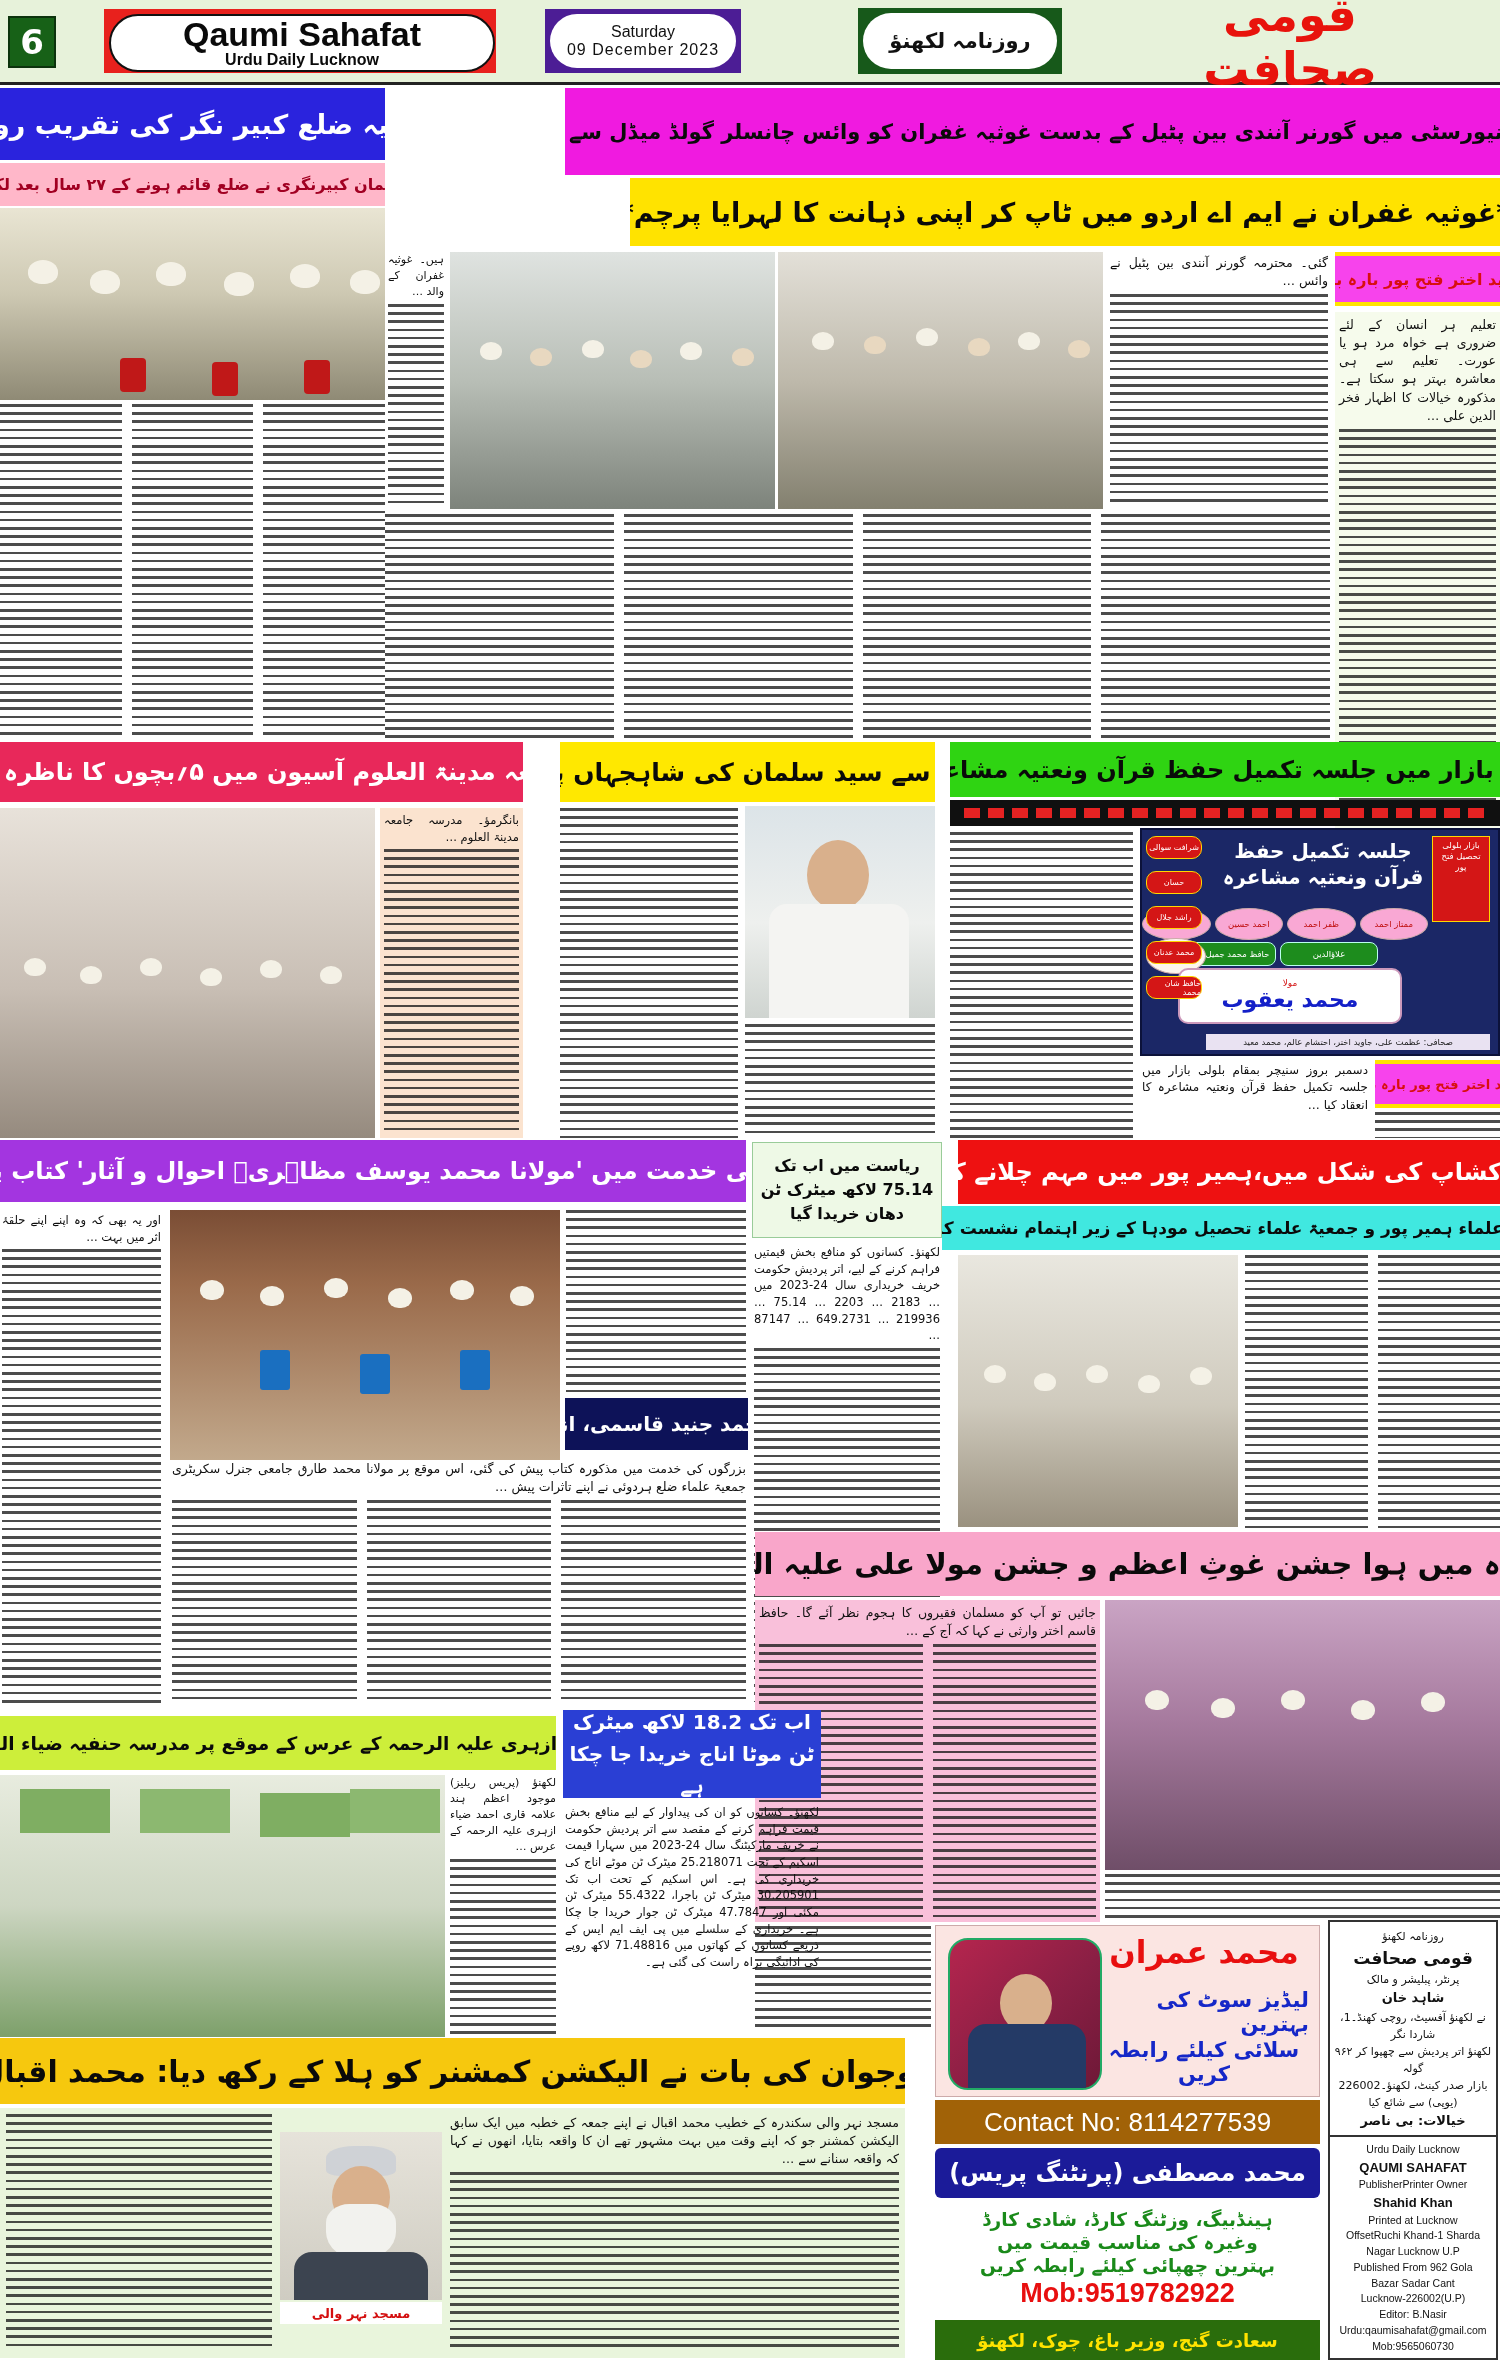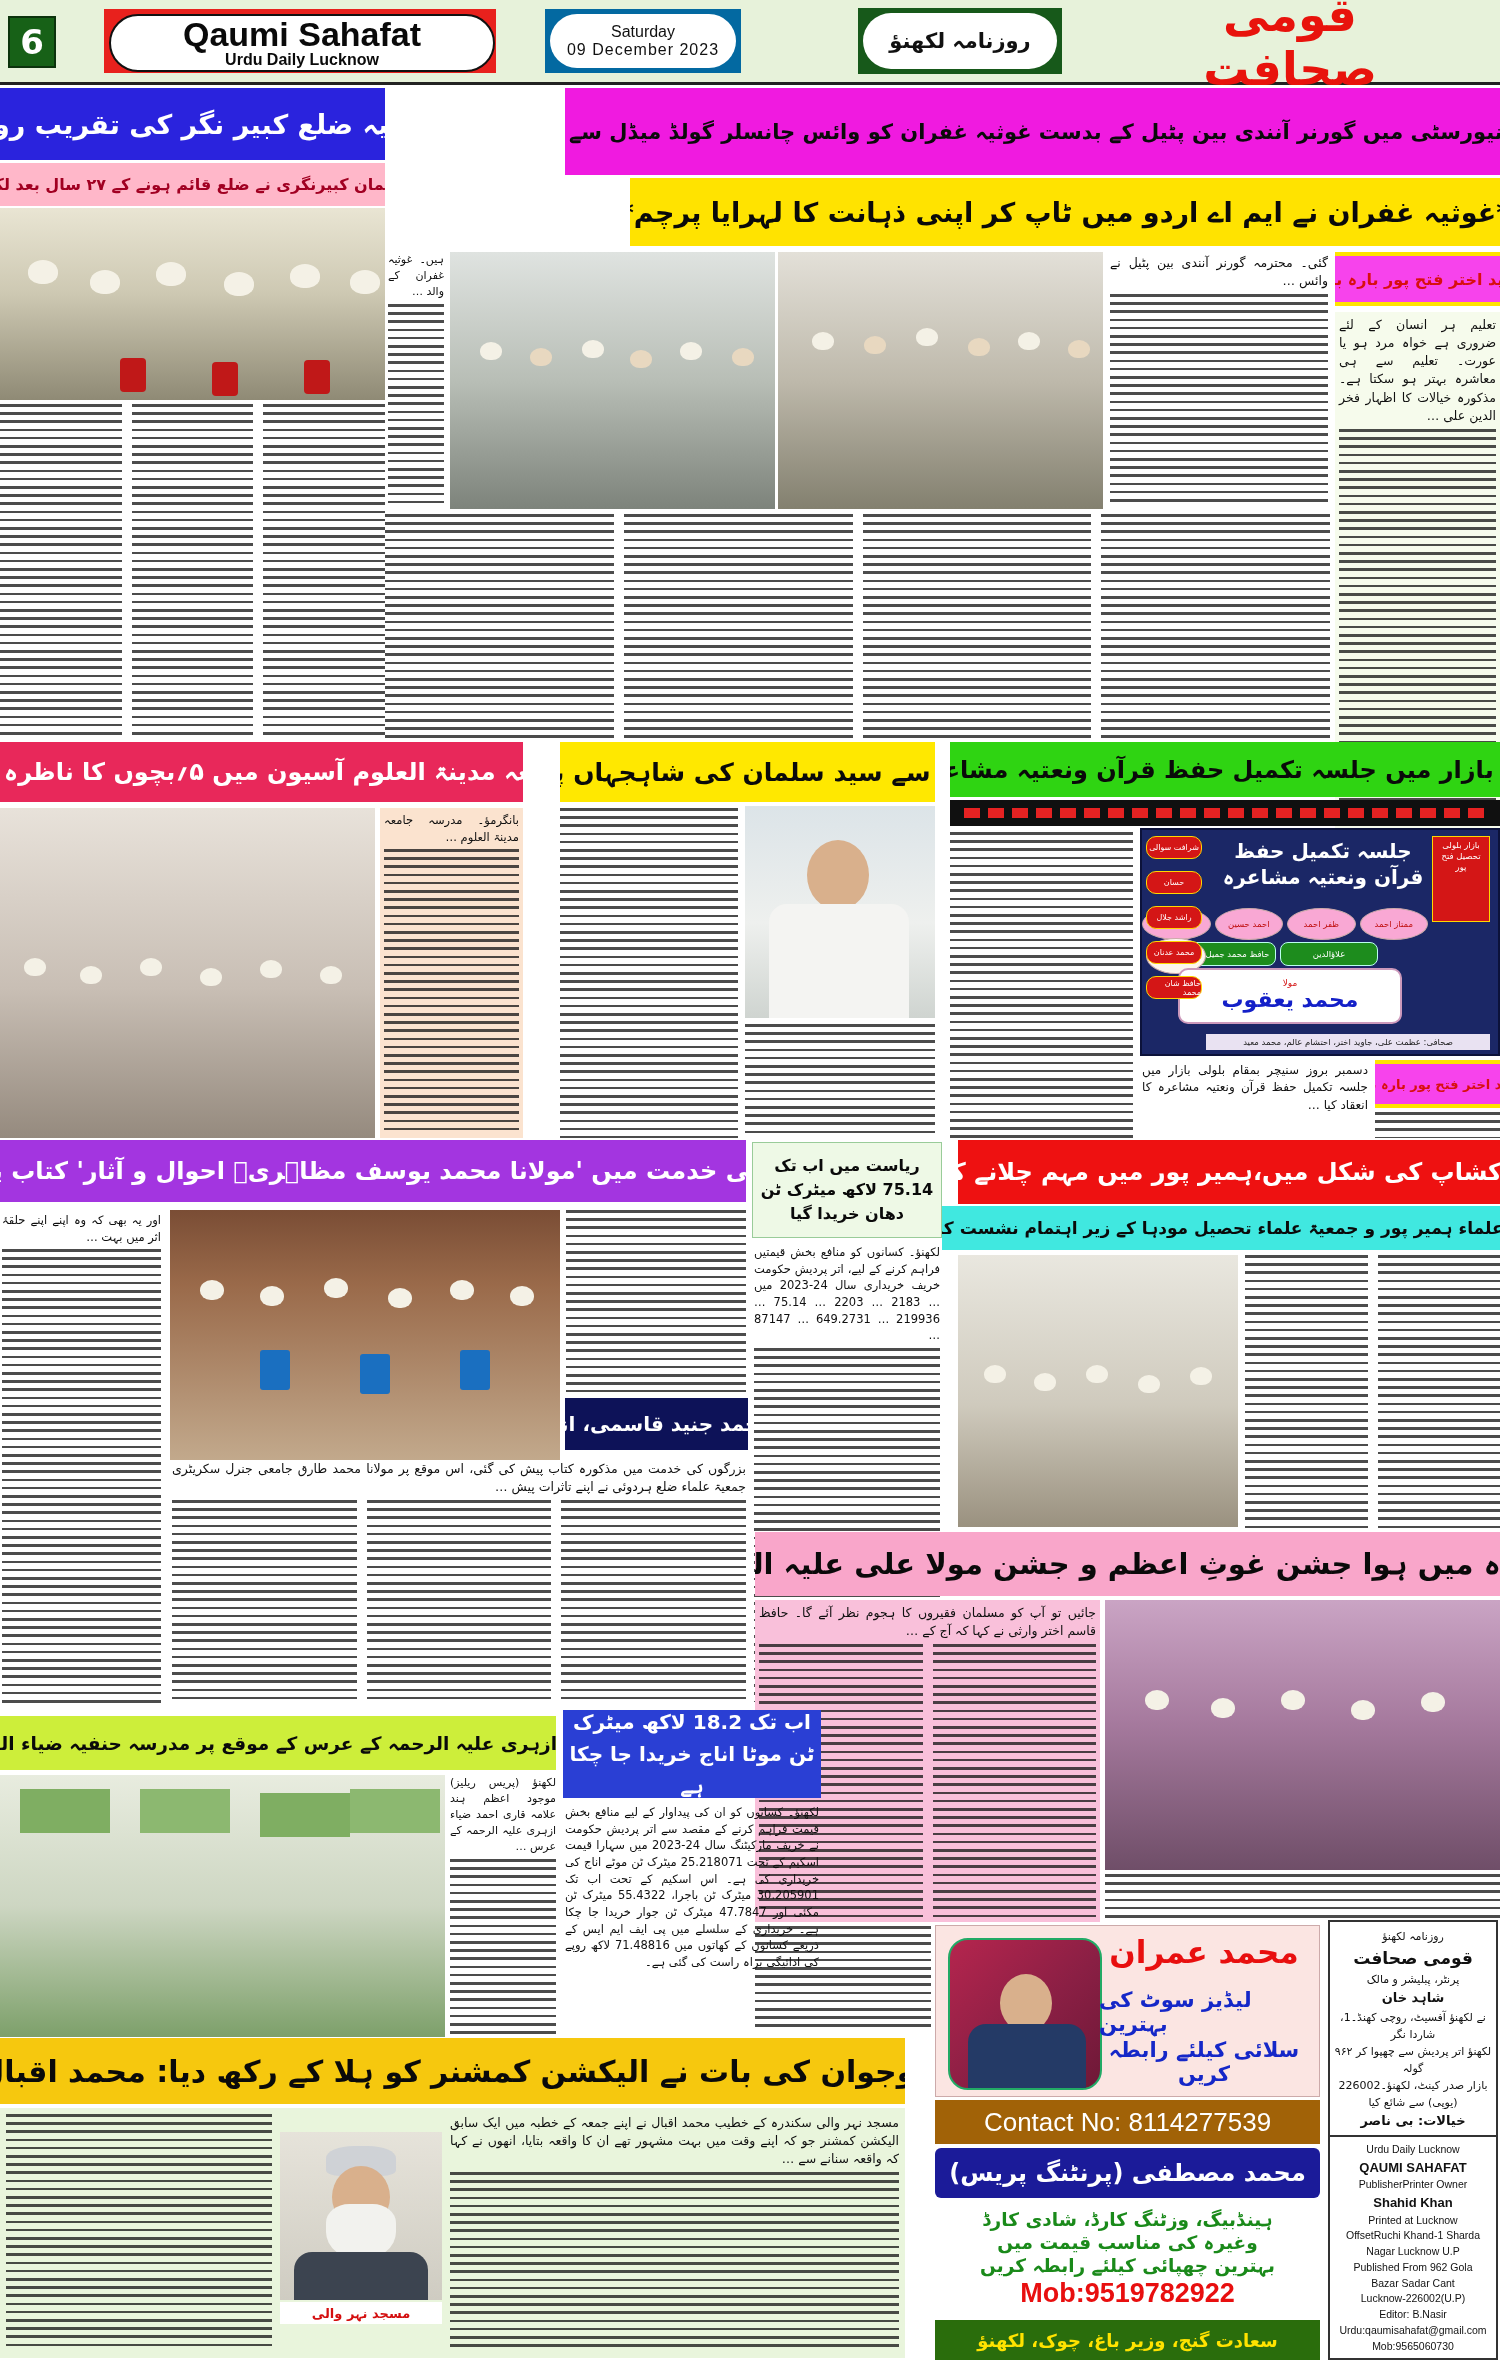--- a/index.html
+++ b/index.html
@@ -20,21 +20,21 @@
   .photo{overflow:hidden;}
   .caps i{position:absolute;border-radius:50% 50% 45% 45%;background:#f4f1e6;}
   .hl{font-weight:700;}
   
   #hdr{left:0;top:0;width:1500px;height:85px;background:#e7f2da;border-bottom:3px solid #222;}
   #pgnum{left:8px;top:16px;width:48px;height:52px;background:#176117;color:#fff;font-weight:700;font-size:34px;border:2px solid #0c330c;}
   #logo{left:104px;top:9px;width:392px;height:64px;background:#e8211d;padding:5px;}
   #logo .inner{width:100%;height:100%;background:#fff;border:2px solid #111;border-radius:32px;display:flex;flex-direction:column;align-items:center;justify-content:center;}
   #logo .t1{font-family:"Liberation Sans",sans-serif;font-weight:700;font-size:34px;line-height:1;color:#0a0a0a;}
   #logo .t2{font-family:"Liberation Sans",sans-serif;font-weight:700;font-size:16px;color:#0a0a0a;}
-  #datebox{left:545px;top:9px;width:196px;height:64px;background:#0369a1;padding:5px;}
+  #datebox{left:545px;top:9px;width:196px;height:64px;background:#4c1d95;padding:5px;}
   #datebox .inner{width:100%;height:100%;background:#fff;border-radius:30px;display:flex;flex-direction:column;align-items:center;justify-content:center;font-family:"Liberation Sans",sans-serif;color:#111;}
   #datebox .d1{font-size:16px;} #datebox .d2{font-size:16px;letter-spacing:1px;}
   #mastpill{left:858px;top:8px;width:204px;height:66px;background:#17591a;padding:5px;}
   #mastpill .inner{width:100%;height:100%;background:#fff;border-radius:30px;font-size:21px;font-weight:700;color:#111;display:flex;align-items:center;justify-content:center;}
   #masthead{left:1140px;top:14px;width:300px;height:56px;color:#e8130c;font-weight:800;font-size:46px;}
   
   #hl-blue{left:0;top:88px;width:385px;height:72px;background:#2a23dd;color:#fff;font-size:27px;}
   #hl-pink{left:0;top:163px;width:385px;height:43px;background:#ffb7c9;color:#a10022;font-size:16px;font-weight:700;}
   #hl-mag{left:565px;top:88px;width:935px;height:87px;background:#f01ae0;color:#0a0a0a;font-size:21px;font-weight:700;}
   #hl-yel{left:630px;top:178px;width:870px;height:68px;background:#ffe300;color:#0a0a0a;font-size:27px;font-weight:800;}
@@ -113,21 +113,21 @@
   #youth-body{left:0;top:2108px;width:905px;height:250px;background:#e9f5dc;}
   #youth-l{position:absolute;left:6px;top:6px;width:266px;bottom:6px;}
   #youth-r{position:absolute;left:450px;top:6px;width:449px;bottom:6px;}
   #cap-oldman{left:280px;top:2302px;width:162px;height:22px;color:#d40f0f;font-size:13px;font-weight:700;background:#fff;}
   
   #ad-imran{left:935px;top:1925px;width:385px;height:172px;background:#fbe5e2;border:1px solid #caa;}
   #imran-photo{position:absolute;left:12px;top:12px;width:150px;height:148px;border-radius:20px;background:linear-gradient(135deg,#b5254e 0%,#8a1f44 55%,#6e1837 100%);overflow:hidden;border:2px solid #2a6;}
   #imran-photo .face{left:50px;top:34px;width:52px;height:58px;}
   #imran-photo .bodyshape{left:18px;top:84px;width:118px;height:66px;background:#243a66;}
   #imran-name{position:absolute;right:10px;top:8px;width:210px;color:#e80f0f;font-weight:800;font-size:31px;text-align:center;}
-  #imran-l1{position:absolute;right:10px;top:62px;width:210px;color:#1527c8;font-size:21px;font-weight:700;text-align:left;}
+  #imran-l1{position:absolute;right:10px;top:62px;width:210px;color:#1527c8;font-size:21px;font-weight:700;text-align:right;}
   #imran-l2{position:absolute;right:10px;top:112px;width:210px;color:#1527c8;font-size:21px;font-weight:700;text-align:center;}
   #bar-contact{left:935px;top:2100px;width:385px;height:44px;background:#a16207;color:#fff;font-family:"Liberation Sans",sans-serif;font-size:26px;}
   #bar-press{left:935px;top:2148px;width:385px;height:50px;background:#1b1b99;color:#fff;font-size:24px;font-weight:700;border-radius:6px;}
   #press-body{left:935px;top:2200px;width:385px;height:118px;display:flex;flex-direction:column;align-items:center;justify-content:center;gap:2px;}
   .pressline{color:#1a8a1a;font-size:18.5px;font-weight:700;}
   #press-mob{color:#e80f0f;font-family:"Liberation Sans",sans-serif;font-weight:800;font-size:27px;}
   #bar-addr{left:935px;top:2320px;width:385px;height:40px;background:#2a6d0c;color:#ffe300;font-size:18px;font-weight:700;}
   
   #imprint{left:1328px;top:1920px;width:170px;height:440px;background:#fff;border:2px solid #333;}
   #imprint .u{direction:rtl;text-align:center;font-size:11px;line-height:1.55;color:#111;padding:6px 4px 4px;}

